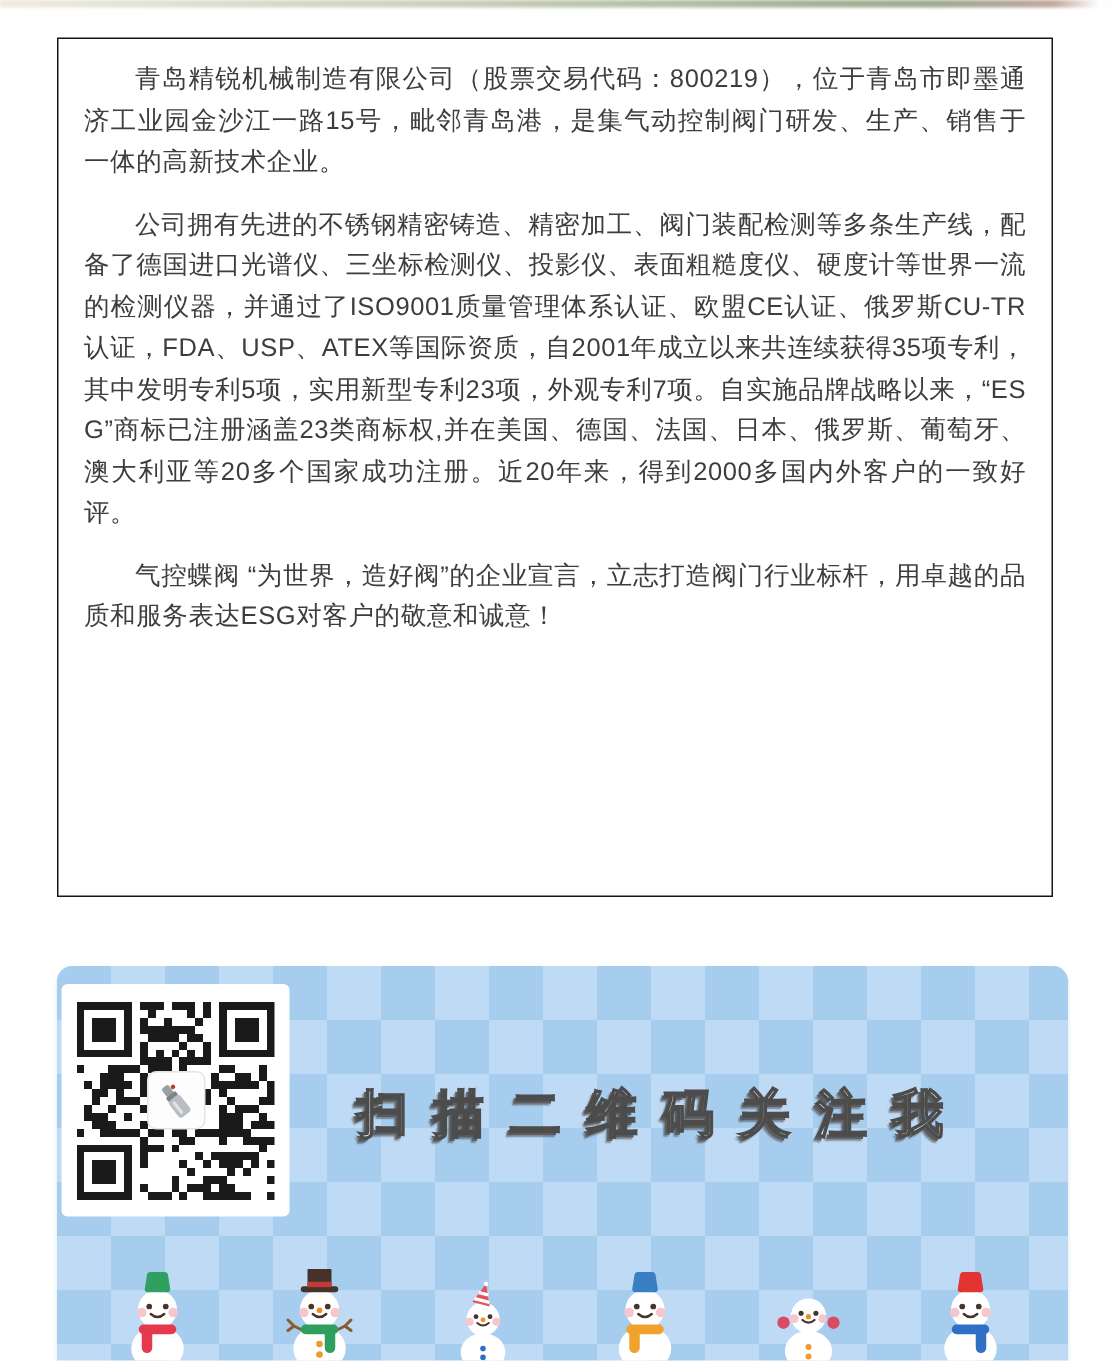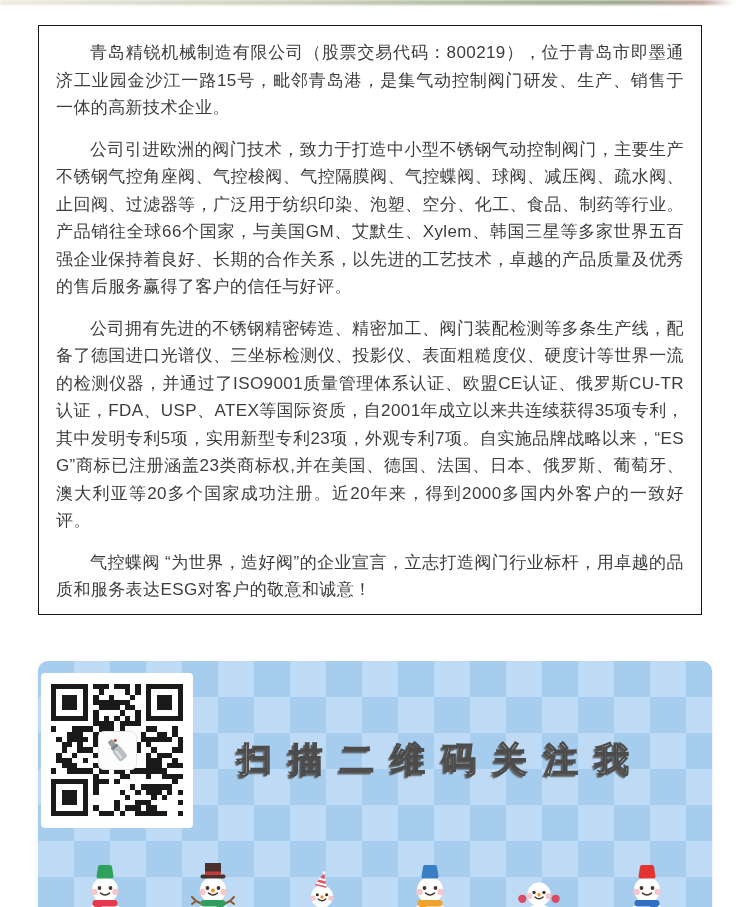--- a/index.html
+++ b/index.html
@@ -39,21 +39,20 @@
   .snowman{width:62px;height:70px;}
   .twig{stroke:#8a5a33;stroke-width:2;stroke-linecap:round;fill:none;}
 </style>
 </head>
 <body>
 
 <div class="photo-strip"></div>
 
 <div class="article-box">
   <p>青岛精锐机械制造有限公司（股票交易代码：800219），位于青岛市即墨通济工业园金沙江一路15号，毗邻青岛港，是集气动控制阀门研发、生产、销售于一体的高新技术企业。</p>
-  <p>公司引进欧洲的阀门技术，致力于打造中小型不锈钢气动控制阀门，主要生产不锈钢气控角座阀、气控梭阀、气控隔膜阀、气控蝶阀、球阀、减压阀、疏水阀、止回阀、过滤器等，广泛用于纺织印染、泡塑、空分、化工、食品、制药等行业。产品销往全球66个国家，与美国GM、艾默生、Xylem、韩国三星等多家世界五百强企业保持着良好、长期的合作关系，以先进的工艺技术，卓越的产品质量及优秀的售后服务赢得了客户的信任与好评。</p>
   <p>公司拥有先进的不锈钢精密铸造、精密加工、阀门装配检测等多条生产线，配备了德国进口光谱仪、三坐标检测仪、投影仪、表面粗糙度仪、硬度计等世界一流的检测仪器，并通过了ISO9001质量管理体系认证、欧盟CE认证、俄罗斯CU-TR认证，FDA、USP、ATEX等国际资质，自2001年成立以来共连续获得35项专利，其中发明专利5项，实用新型专利23项，外观专利7项。自实施品牌战略以来，“ESG”商标已注册涵盖23类商标权,并在美国、德国、法国、日本、俄罗斯、葡萄牙、澳大利亚等20多个国家成功注册。近20年来，得到2000多国内外客户的一致好评。</p>
   <p>气控蝶阀 “为世界，造好阀”的企业宣言，立志打造阀门行业标杆，用卓越的品质和服务表达ESG对客户的敬意和诚意！</p>
 </div>
 
 <div class="banner">
   <div class="qr-box">
     <svg id="qr-svg" width="132" height="132" viewBox="0 0 25 25" shape-rendering="crispEdges">
         <rect x="8" y="0" width="1" height="1" fill="#1a1a1a"></rect>
         <rect x="9" y="0" width="1" height="1" fill="#1a1a1a"></rect>
         <rect x="10" y="0" width="1" height="1" fill="#1a1a1a"></rect>

